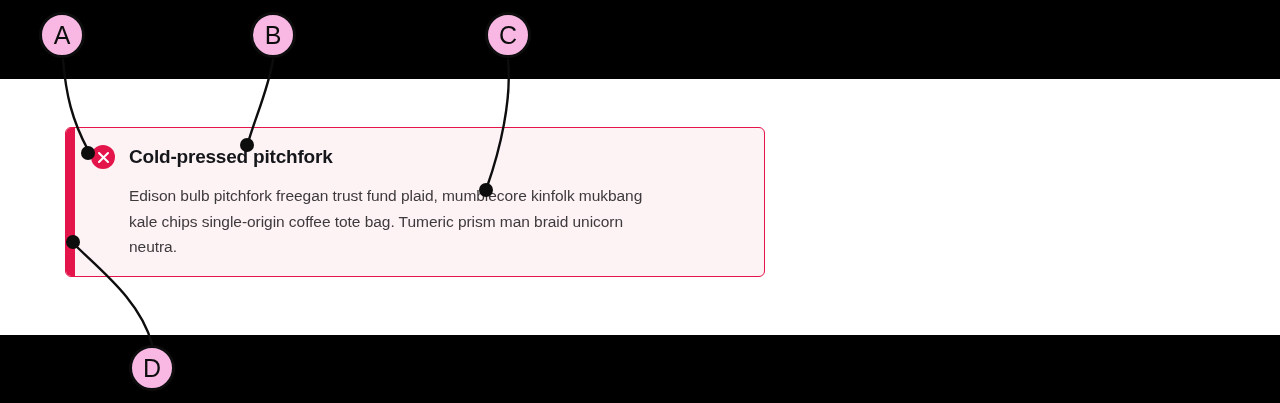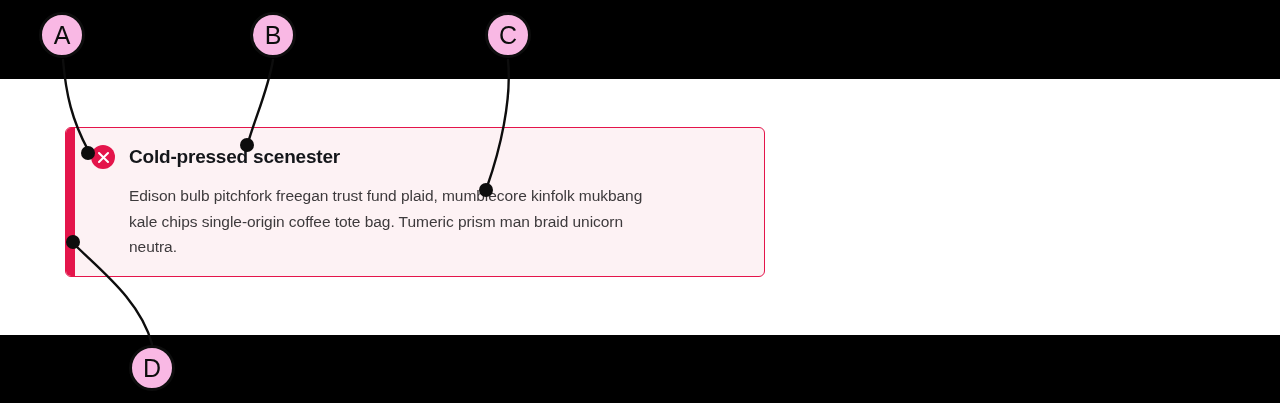--- a/index.html
+++ b/index.html
@@ -127,21 +127,21 @@
 
   <div class="alert">
     <div class="alert-accent"></div>
     <div class="alert-inner">
       <div class="alert-head">
         <span class="alert-icon">
           <svg width="13" height="13" viewBox="0 0 13 13" aria-hidden="true">
             <path d="M2 2 L11 11 M11 2 L2 11" stroke="#ffffff" stroke-width="2.1" stroke-linecap="round"></path>
           </svg>
         </span>
-        <span class="alert-title">Cold-pressed scenester</span>
+        <span class="alert-title">Cold-pressed pitchfork</span>
       </div>
       <div class="alert-body">Edison bulb pitchfork freegan trust fund plaid, mumblecore kinfolk mukbang kale chips single-origin coffee tote bag. Tumeric prism man braid unicorn neutra.</div>
     </div>
   </div>
 
   <svg id="annotations" viewBox="0 0 1280 403" xmlns="http://www.w3.org/2000/svg">
     <g fill="none" stroke="#0d0d0d" stroke-width="2.4" stroke-linecap="round">
       <path d="M 63 60 C 66 95, 72 120, 88 150"></path>
       <path d="M 273 60 C 268 90, 255 118, 248 143"></path>
       <path d="M 508 60 C 512 100, 500 150, 487 187"></path>

